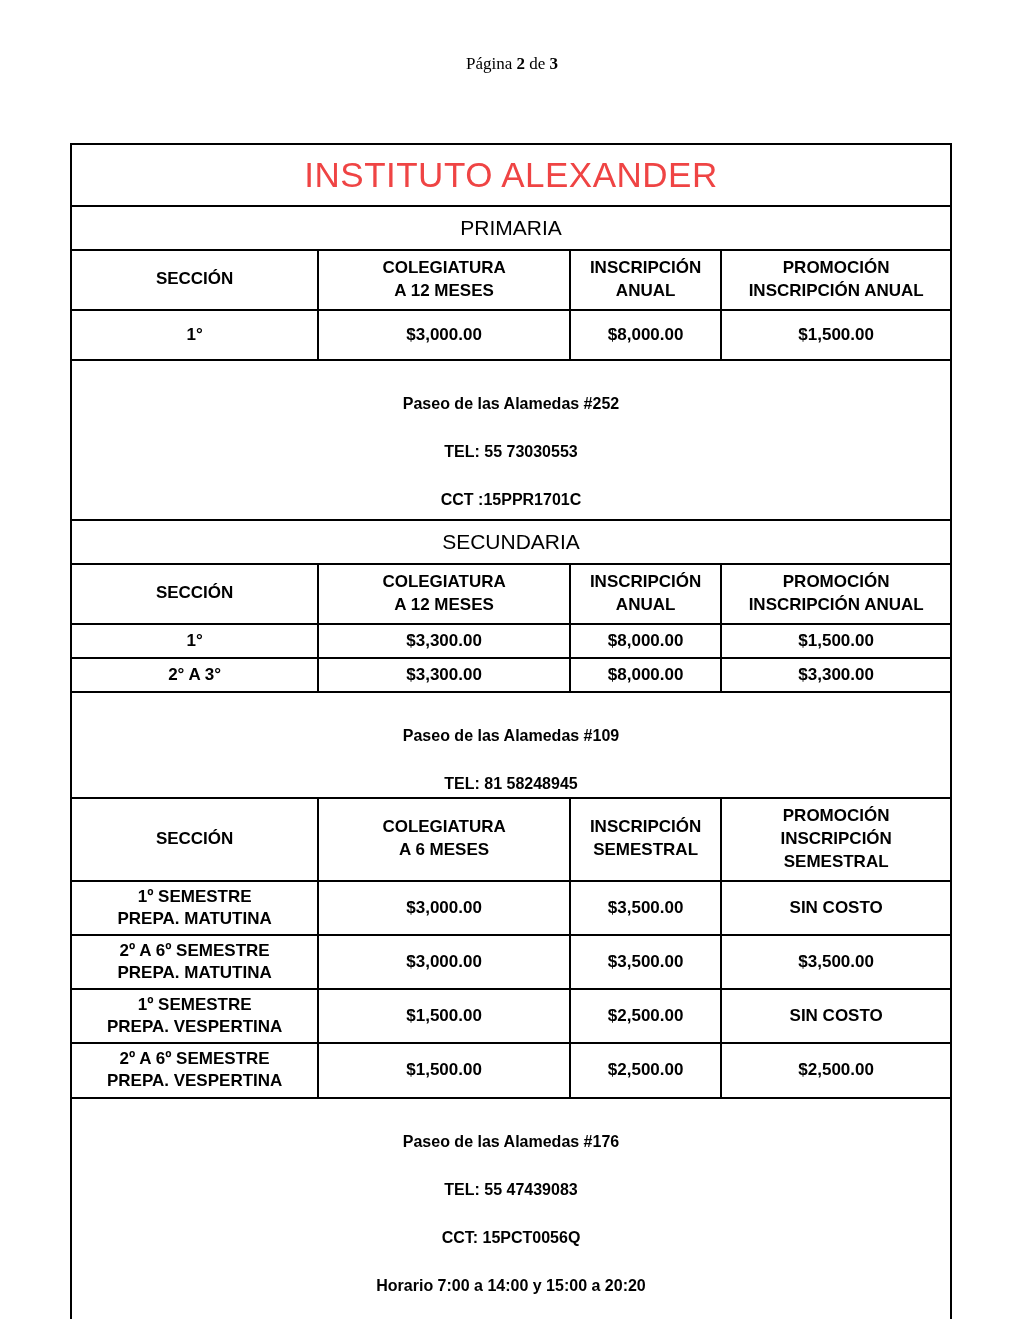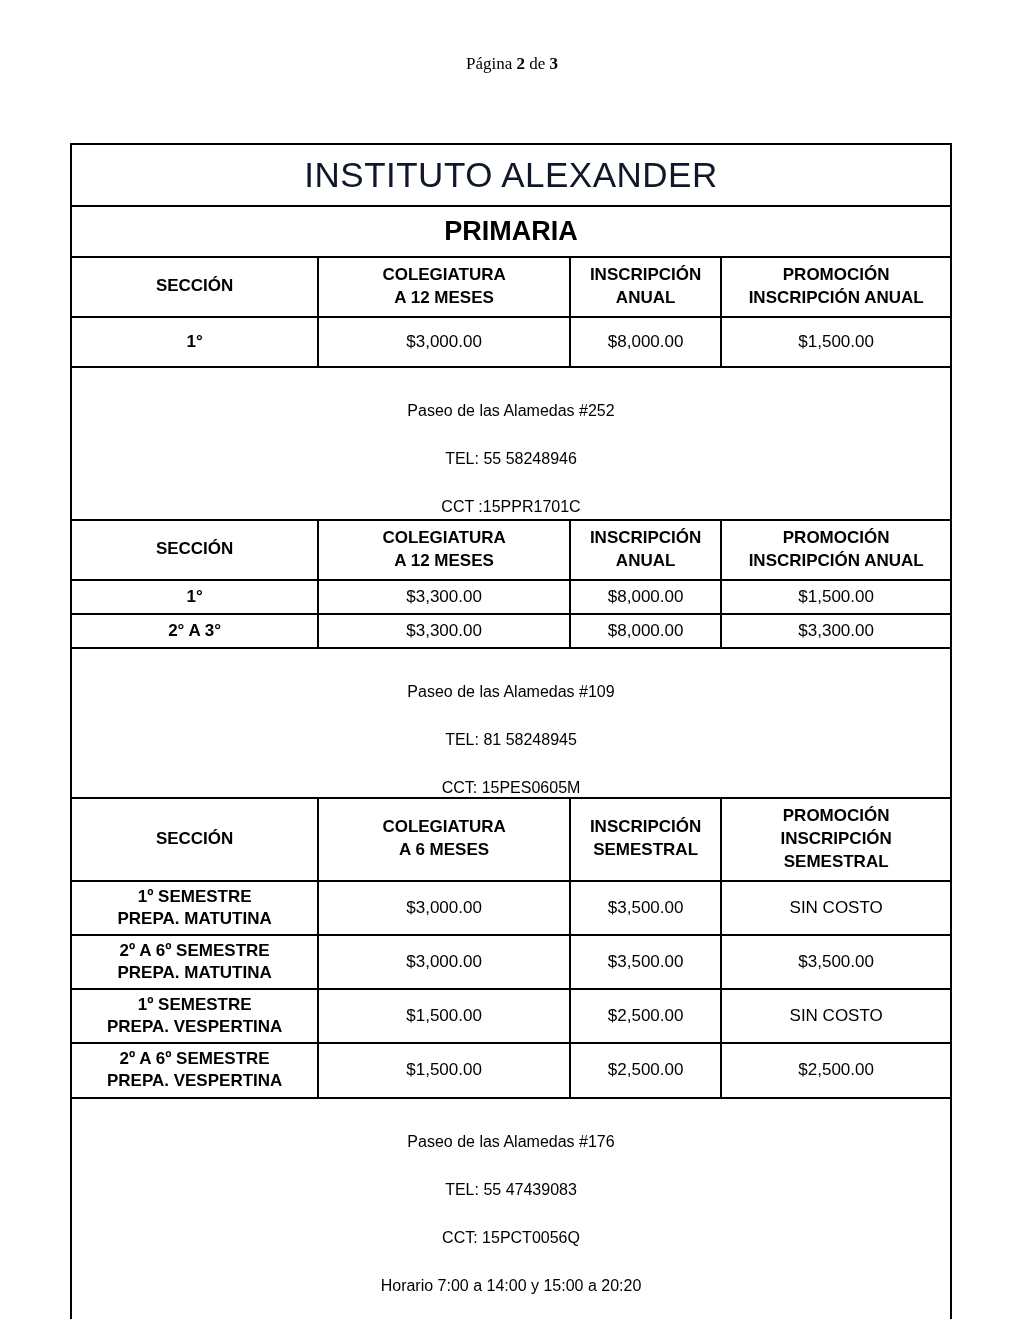--- a/index.html
+++ b/index.html
@@ -37,36 +37,37 @@
       border-collapse: collapse;
       table-layout: fixed;
       background: #ffffff;
     }
     .fee-table td {
       border: 2px solid #000000;
       text-align: center;
       vertical-align: middle;
       white-space: pre-line;
       padding: 4px;
+      font-weight: bold;
     }
     col.col-seccion     { width: 28.1%; }
     col.col-colegiatura { width: 28.6%; }
     col.col-inscripcion { width: 17.2%; }
     col.col-promocion   { width: 26.1%; }
 
     td.institute {
       font-size: 35px;
       font-weight: 400;
-      color: #0f172a;
+      color: #ef4444;
       padding: 10px 12px;
       letter-spacing: 0.5px;
     }
     td.level-title {
-      font-size: 27px;
-      font-weight: 700;
+      font-size: 21px;
+      font-weight: 400;
       padding: 9px 8px;
     }
     tr.head-row td {
       font-size: 17px;
       font-weight: 700;
       line-height: 1.35;
       padding: 6px 6px;
     }
     tr.data-row td {
       font-size: 17px;
@@ -122,36 +123,39 @@
       </tr>
       <tr class="data-row">
         <td class="sec">1°</td>
         <td>$3,000.00</td>
         <td>$8,000.00</td>
         <td>$1,500.00</td>
       </tr>
       <tr>
         <td colspan="4" class="campus">
           <div>Paseo de las Alamedas #252</div>
-          <div>TEL: 55 58248946</div>
+          <div>TEL: 55 73030553</div>
           <div>CCT :15PPR1701C</div>
           <div>Horario 7:00 a 14:20</div>
         </td>
       </tr>
     </tbody>
   </table>
 
   <table class="fee-table t2">
     <colgroup>
       <col class="col-seccion">
         <col class="col-colegiatura">
         <col class="col-inscripcion">
         <col class="col-promocion">
     </colgroup>
     <tbody>
+      <tr>
+        <td colspan="4" class="level-title">SECUNDARIA</td>
+      </tr>
       <tr class="head-row">
         <td>SECCIÓN</td>
         <td>COLEGIATURA
 A 12 MESES</td>
         <td>INSCRIPCIÓN
 ANUAL</td>
         <td>PROMOCIÓN
 INSCRIPCIÓN ANUAL</td>
       </tr>
       <tr class="data-row">

